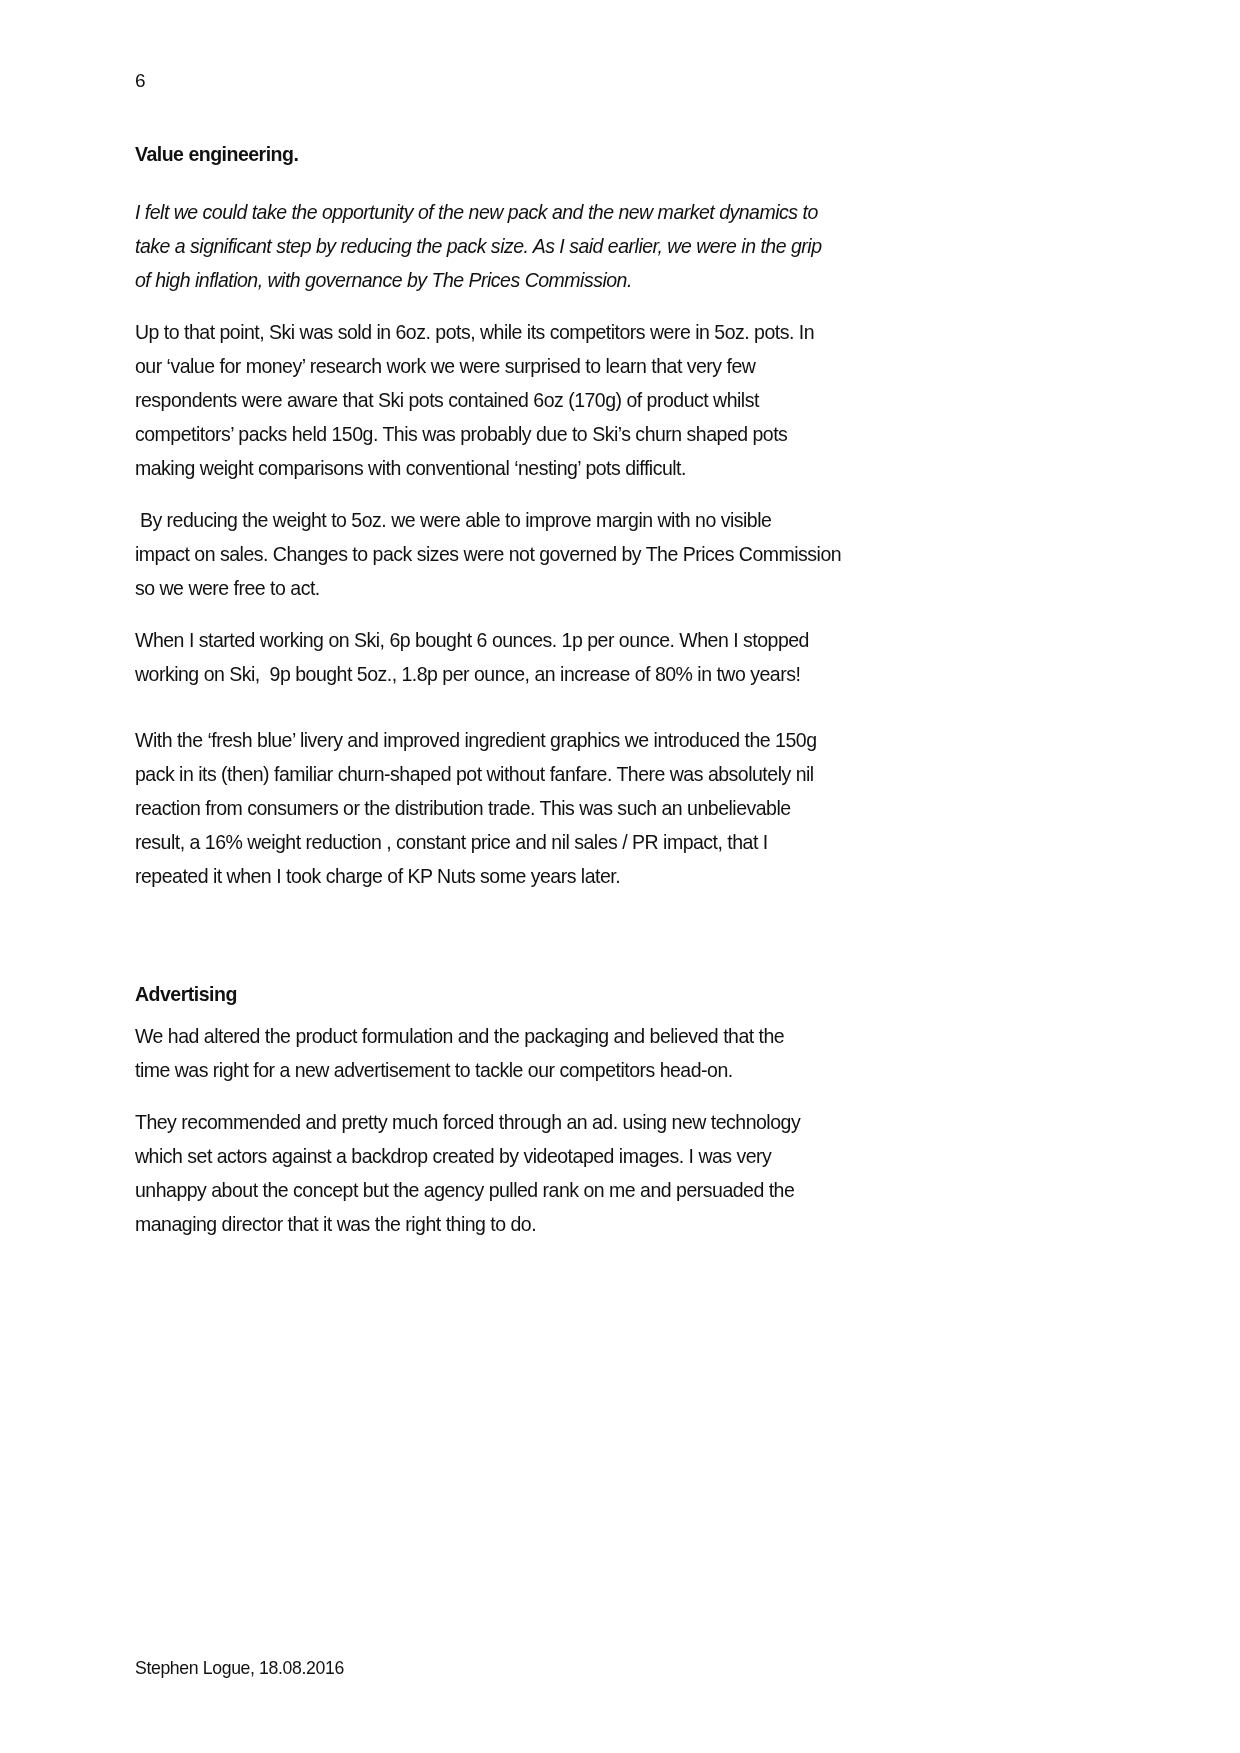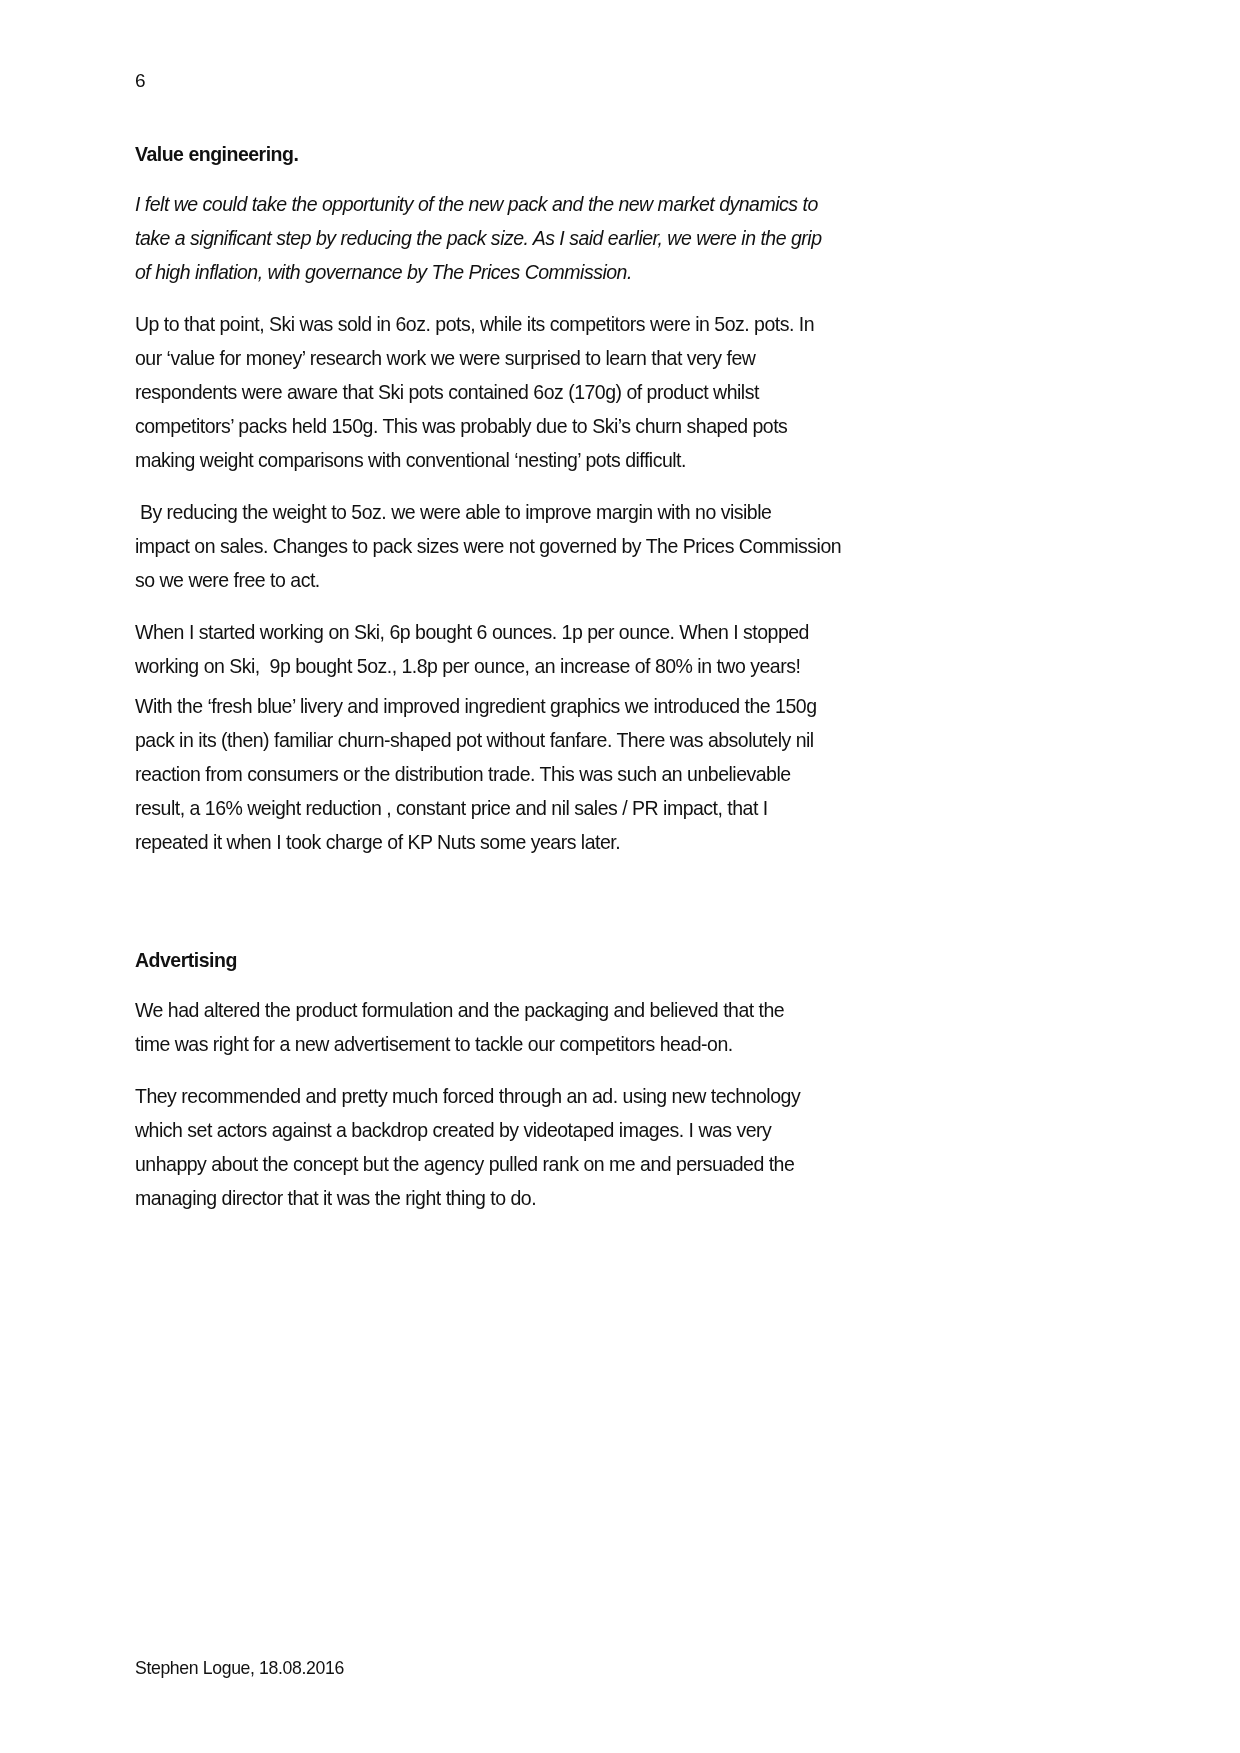--- a/index.html
+++ b/index.html
@@ -32,21 +32,21 @@
 </style>
 </head>
 <body>
 
 <div class="page">
 
   <div class="page-number">6</div>
 
   <div class="content">
 
-    <h2 class="heading" style="margin-bottom:16px;">
+    <h2 class="heading" style="margin-bottom:24px;">
       <span class="line">Value engineering.</span>
     </h2>
 
 
     <p class="para" style="margin-bottom:18px;font-style:italic;">
       <span class="line">I felt we could take the opportunity of the new pack and the new market dynamics to</span>
       <span class="line">take a significant step by reducing the pack size. As I said earlier, we were in the grip</span>
       <span class="line">of high inflation, with governance by The Prices Commission.</span>
     </p>
 
@@ -57,34 +57,34 @@
       <span class="line">competitors’ packs held 150g. This was probably due to Ski’s churn shaped pots</span>
       <span class="line">making weight comparisons with conventional ‘nesting’ pots difficult.</span>
     </p>
 
     <p class="para" style="margin-bottom:18px;">
       <span class="line"> By reducing the weight to 5oz. we were able to improve margin with no visible</span>
       <span class="line">impact on sales. Changes to pack sizes were not governed by The Prices Commission</span>
       <span class="line">so we were free to act.</span>
     </p>
 
-    <p class="para" style="margin-bottom:6px;">
+    <p class="para" style="margin-bottom:32px;">
       <span class="line">When I started working on Ski, 6p bought 6 ounces. 1p per ounce. When I stopped</span>
       <span class="line">working on Ski,  9p bought 5oz., 1.8p per ounce, an increase of 80% in two years!</span>
     </p>
 
     <p class="para" style="margin-bottom:84px;">
       <span class="line">With the ‘fresh blue’ livery and improved ingredient graphics we introduced the 150g</span>
       <span class="line">pack in its (then) familiar churn-shaped pot without fanfare. There was absolutely nil</span>
       <span class="line">reaction from consumers or the distribution trade. This was such an unbelievable</span>
       <span class="line">result, a 16% weight reduction , constant price and nil sales / PR impact, that I</span>
       <span class="line">repeated it when I took charge of KP Nuts some years later.</span>
     </p>
 
-    <h2 class="heading" style="margin-bottom:16px;">
+    <h2 class="heading" style="margin-bottom:8px;">
       <span class="line">Advertising</span>
     </h2>
 
     <p class="para" style="margin-bottom:18px;">
       <span class="line">We had altered the product formulation and the packaging and believed that the</span>
       <span class="line">time was right for a new advertisement to tackle our competitors head-on.</span>
     </p>
 
 
     <p class="para">

